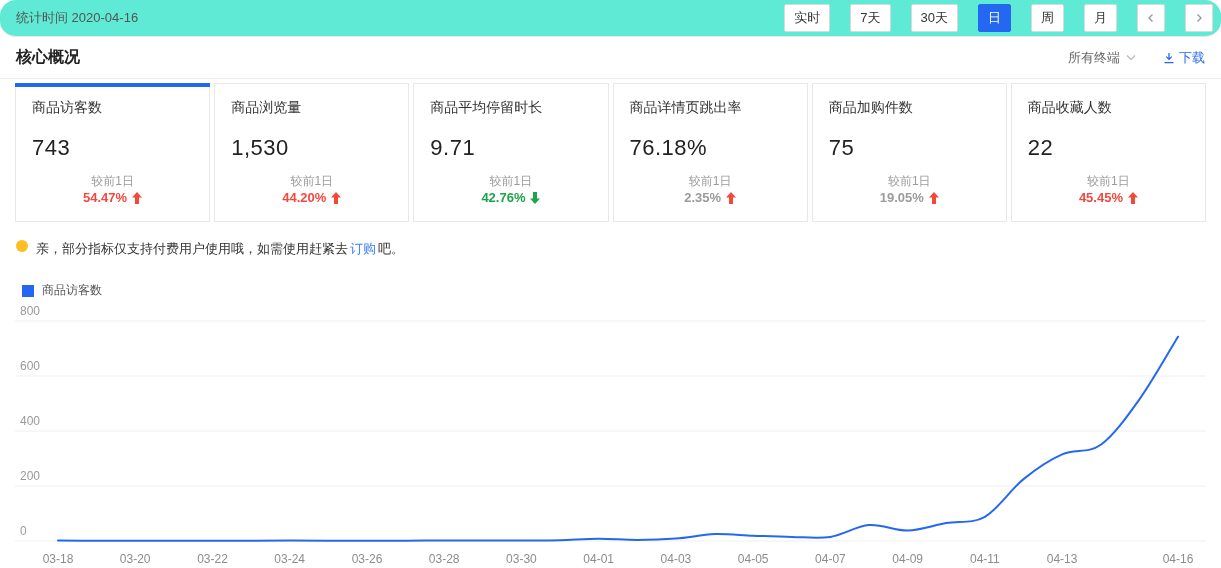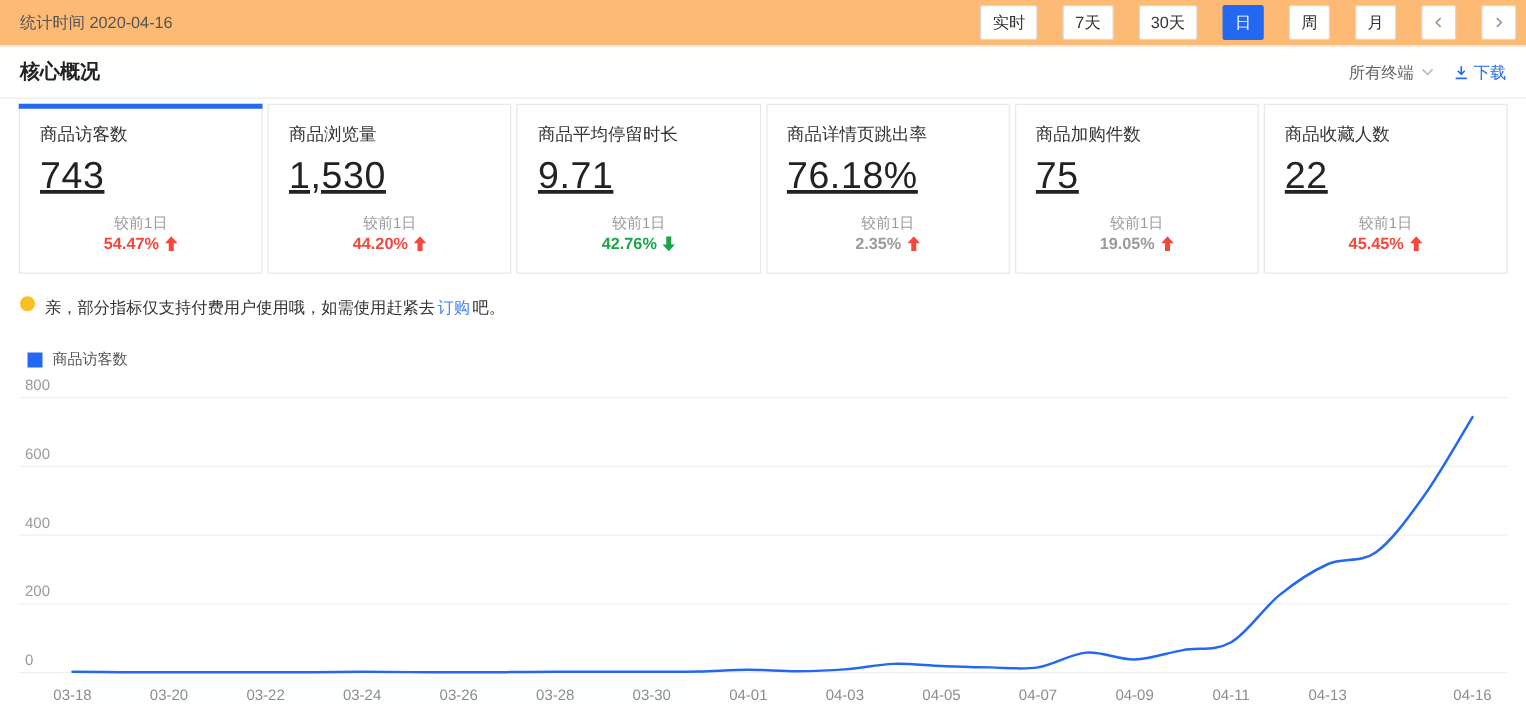--- a/index.html
+++ b/index.html
@@ -1,48 +1,48 @@
 <!DOCTYPE html>
 <html style="--accent: #2468f2;"><head>
 <meta charset="utf-8">
 <style>
   * { margin:0; padding:0; box-sizing:border-box; }
   html,body { width:1221px; height:568px; background:#fff; overflow:hidden;
     font-family:"Liberation Sans","DejaVu Sans",sans-serif; }
 
   
   .topbar { height:37px; display:flex; align-items:center; justify-content:space-between;
-    padding:0 8px 0 16px; border-bottom:1px solid #e8e8e8; background:#fdba74; }
+    padding:0 8px 0 16px; border-bottom:1px solid #e8e8e8; background:#5eead4;border-radius:16px; }
   .stat-time { font-size:13px; color:#555; }
   .range-group { display:flex; align-items:center; gap:20px; }
   .range-btn { min-width:32px; height:28px; padding:0 9px; background:#fff;
     border:1px solid #d9d9d9; border-radius:2px; font-size:13px; color:#333;
     display:flex; align-items:center; justify-content:center; cursor:pointer; }
   .range-btn.active { background:var(--accent); border-color:var(--accent); color:#fff; }
   .pager-btn { width:28px; height:28px; background:#fff; border:1px solid #d9d9d9;
     border-radius:2px; display:flex; align-items:center; justify-content:center; cursor:pointer; }
   .pager-btn svg { stroke:#999; }
 
   
   .section-header { height:42px; display:flex; align-items:center; justify-content:space-between;
     padding:0 16px; border-bottom:1px solid #ebebeb; }
   .section-title { font-size:16px; font-weight:bold; color:#222; }
-  .header-right { display:flex; align-items:center; gap:16px; }
+  .header-right { display:flex; align-items:center; gap:27px; }
   .terminal-select { display:flex; align-items:center; gap:6px; font-size:13px; color:#666; cursor:pointer; }
   .download-link { display:flex; align-items:center; gap:4px; font-size:13px;
     color:var(--accent); cursor:pointer; text-decoration:none; }
 
   
   .cards { display:flex; gap:4px; margin:4px 15px 0; }
   .metric-card { flex:1; position:relative; background:#fff; border:1px solid #e8e8e8;
     padding:15px 16px 16px; cursor:pointer; }
   .metric-card.active::before { content:""; position:absolute; top:-1px; left:-1px; right:-1px;
     height:4px; background:var(--accent); }
   .metric-label { font-size:14px; color:#333; }
-  .metric-value { font-size:30px; color:#222; font-weight:400; margin:7px 0 12px; letter-spacing:.5px;text-decoration:underline; }
+  .metric-value { font-size:22px; color:#222; font-weight:400; margin:18px 0 12px; letter-spacing:.5px; }
   .metric-bottom { display:flex; align-items:center; justify-content:space-between;flex-direction:column; }
   .compare-label { font-size:12px; color:#9b9b9b; }
   .chg-wrap { display:flex; align-items:center; gap:5px; }
   .chg { font-size:13px;font-weight:bold; }
   .c-red { color:#f5483d; } .c-green { color:#1ba44a; } .c-gray { color:#9b9b9b; }
   .arrow { width:10px; height:12px; display:inline-flex; }
   .arrow svg { width:10px; height:12px; fill:currentColor; }
   .arrow-up { color:#f5483d; }
   .arrow-down { color:#1ba44a; transform:rotate(180deg); }
 

